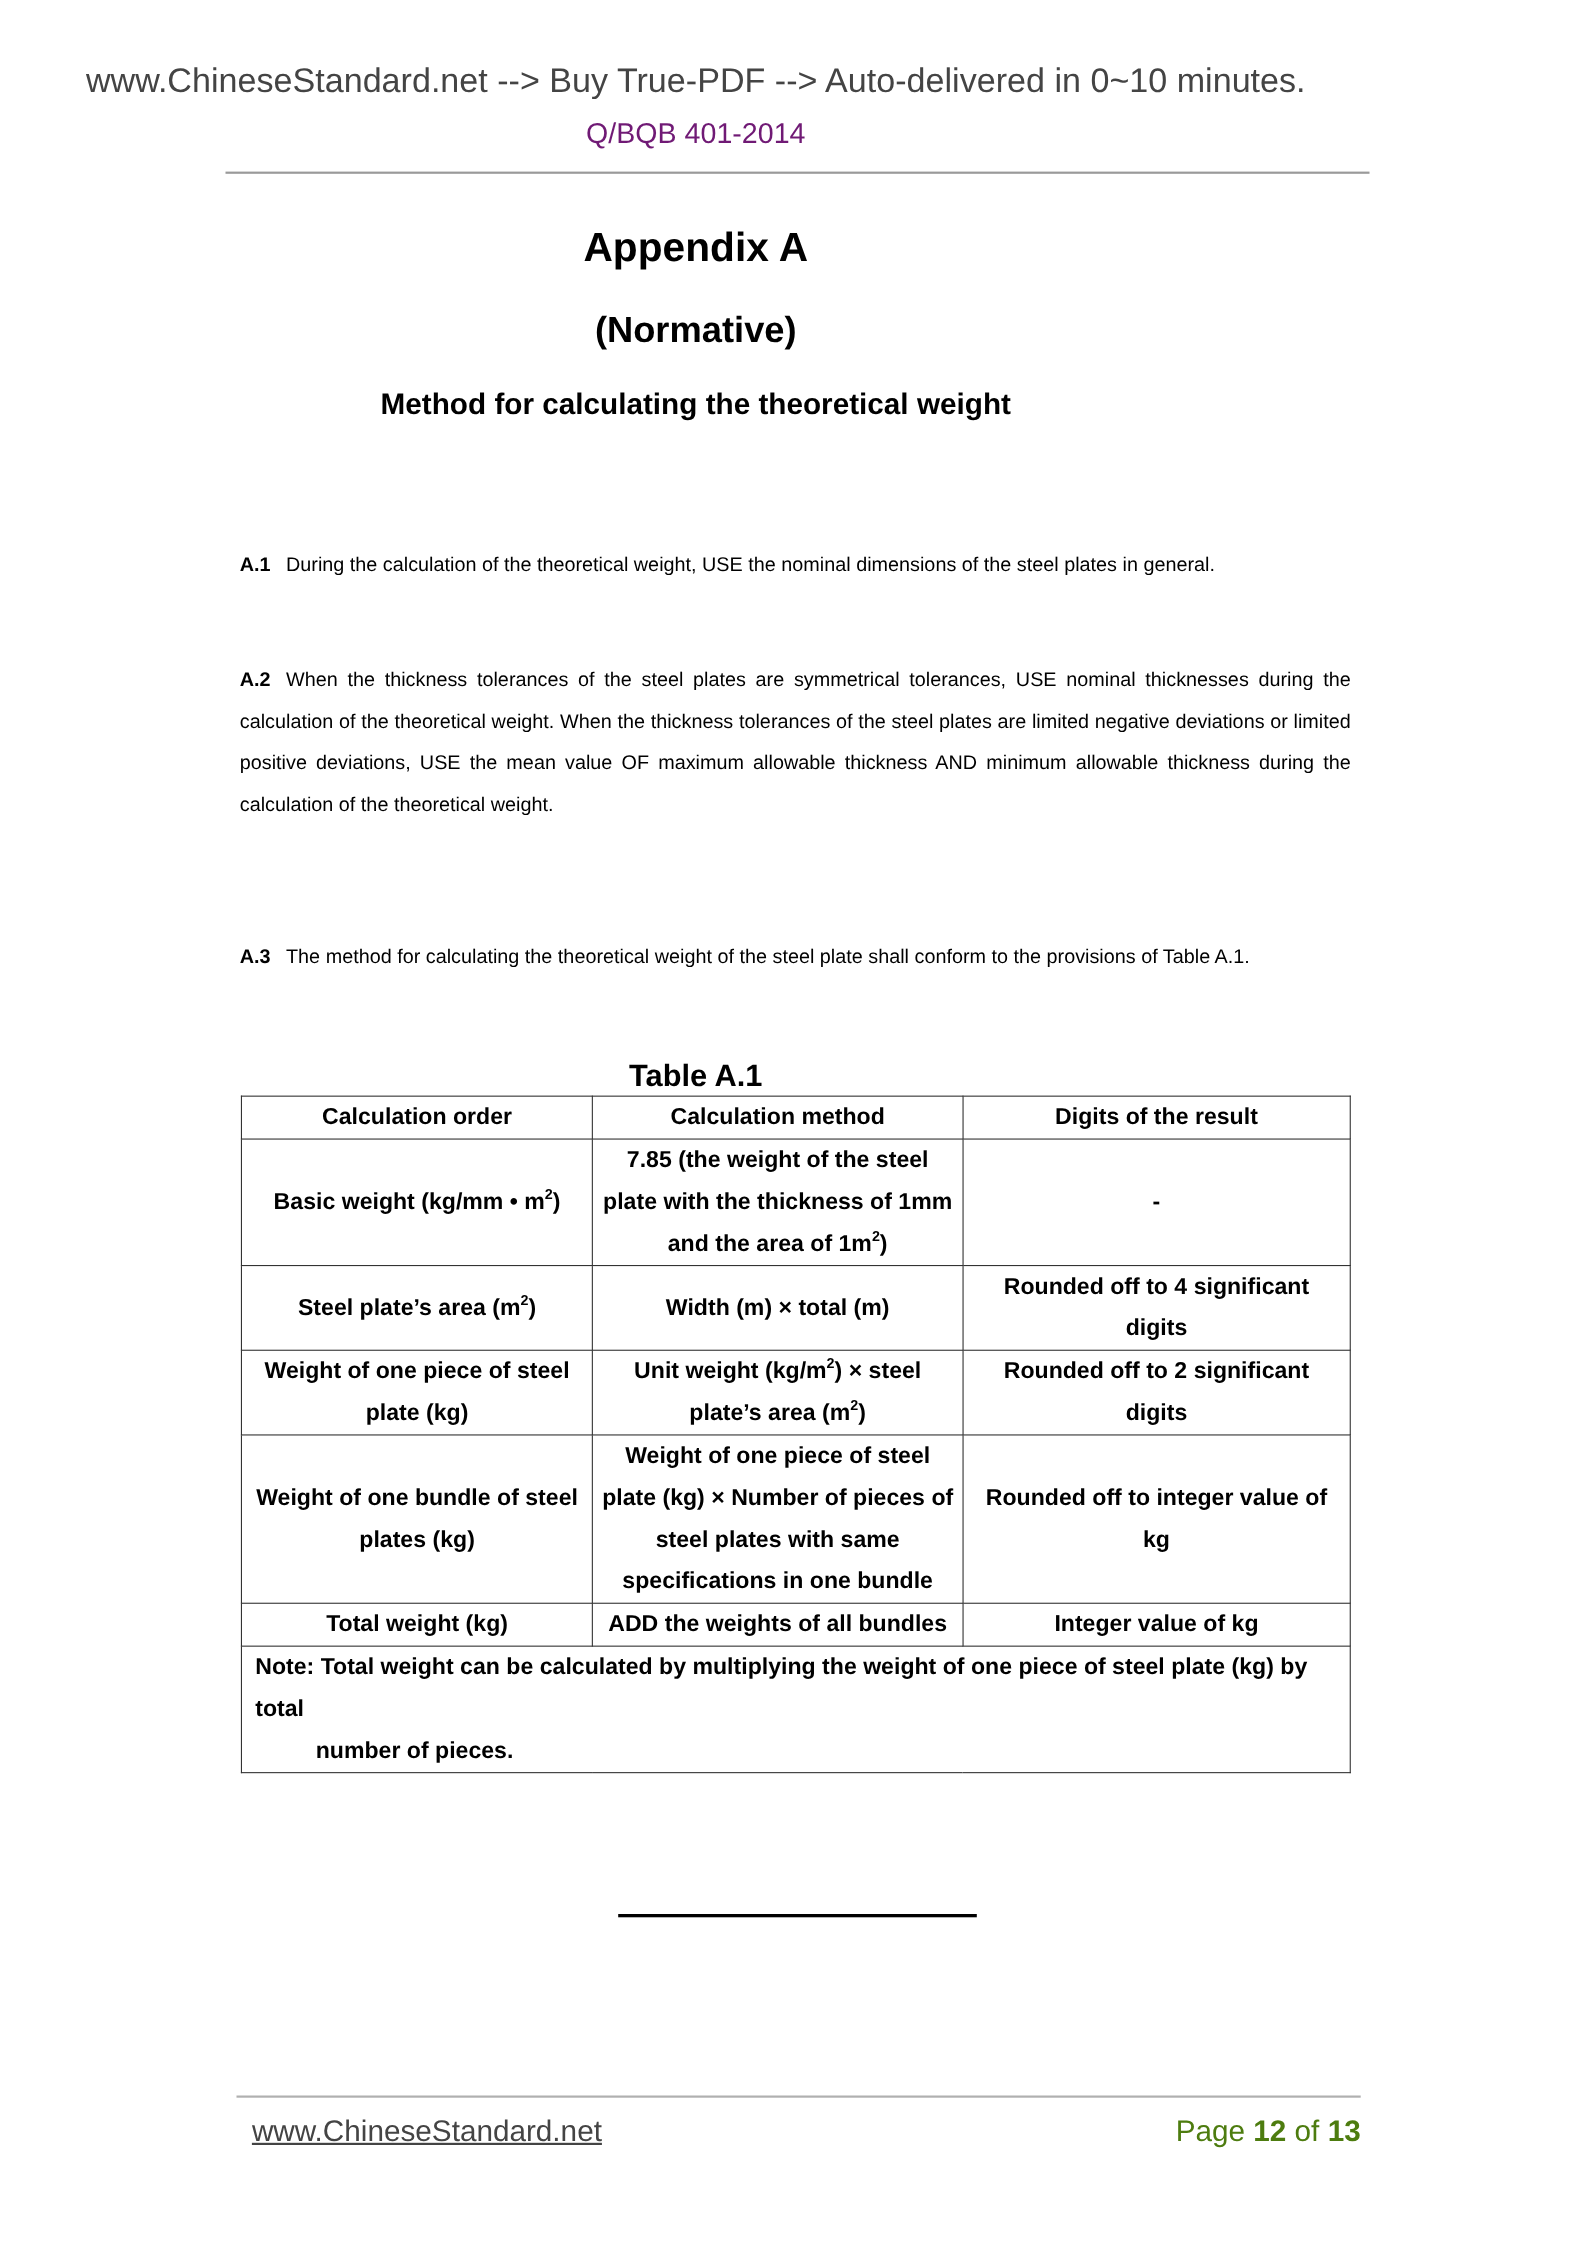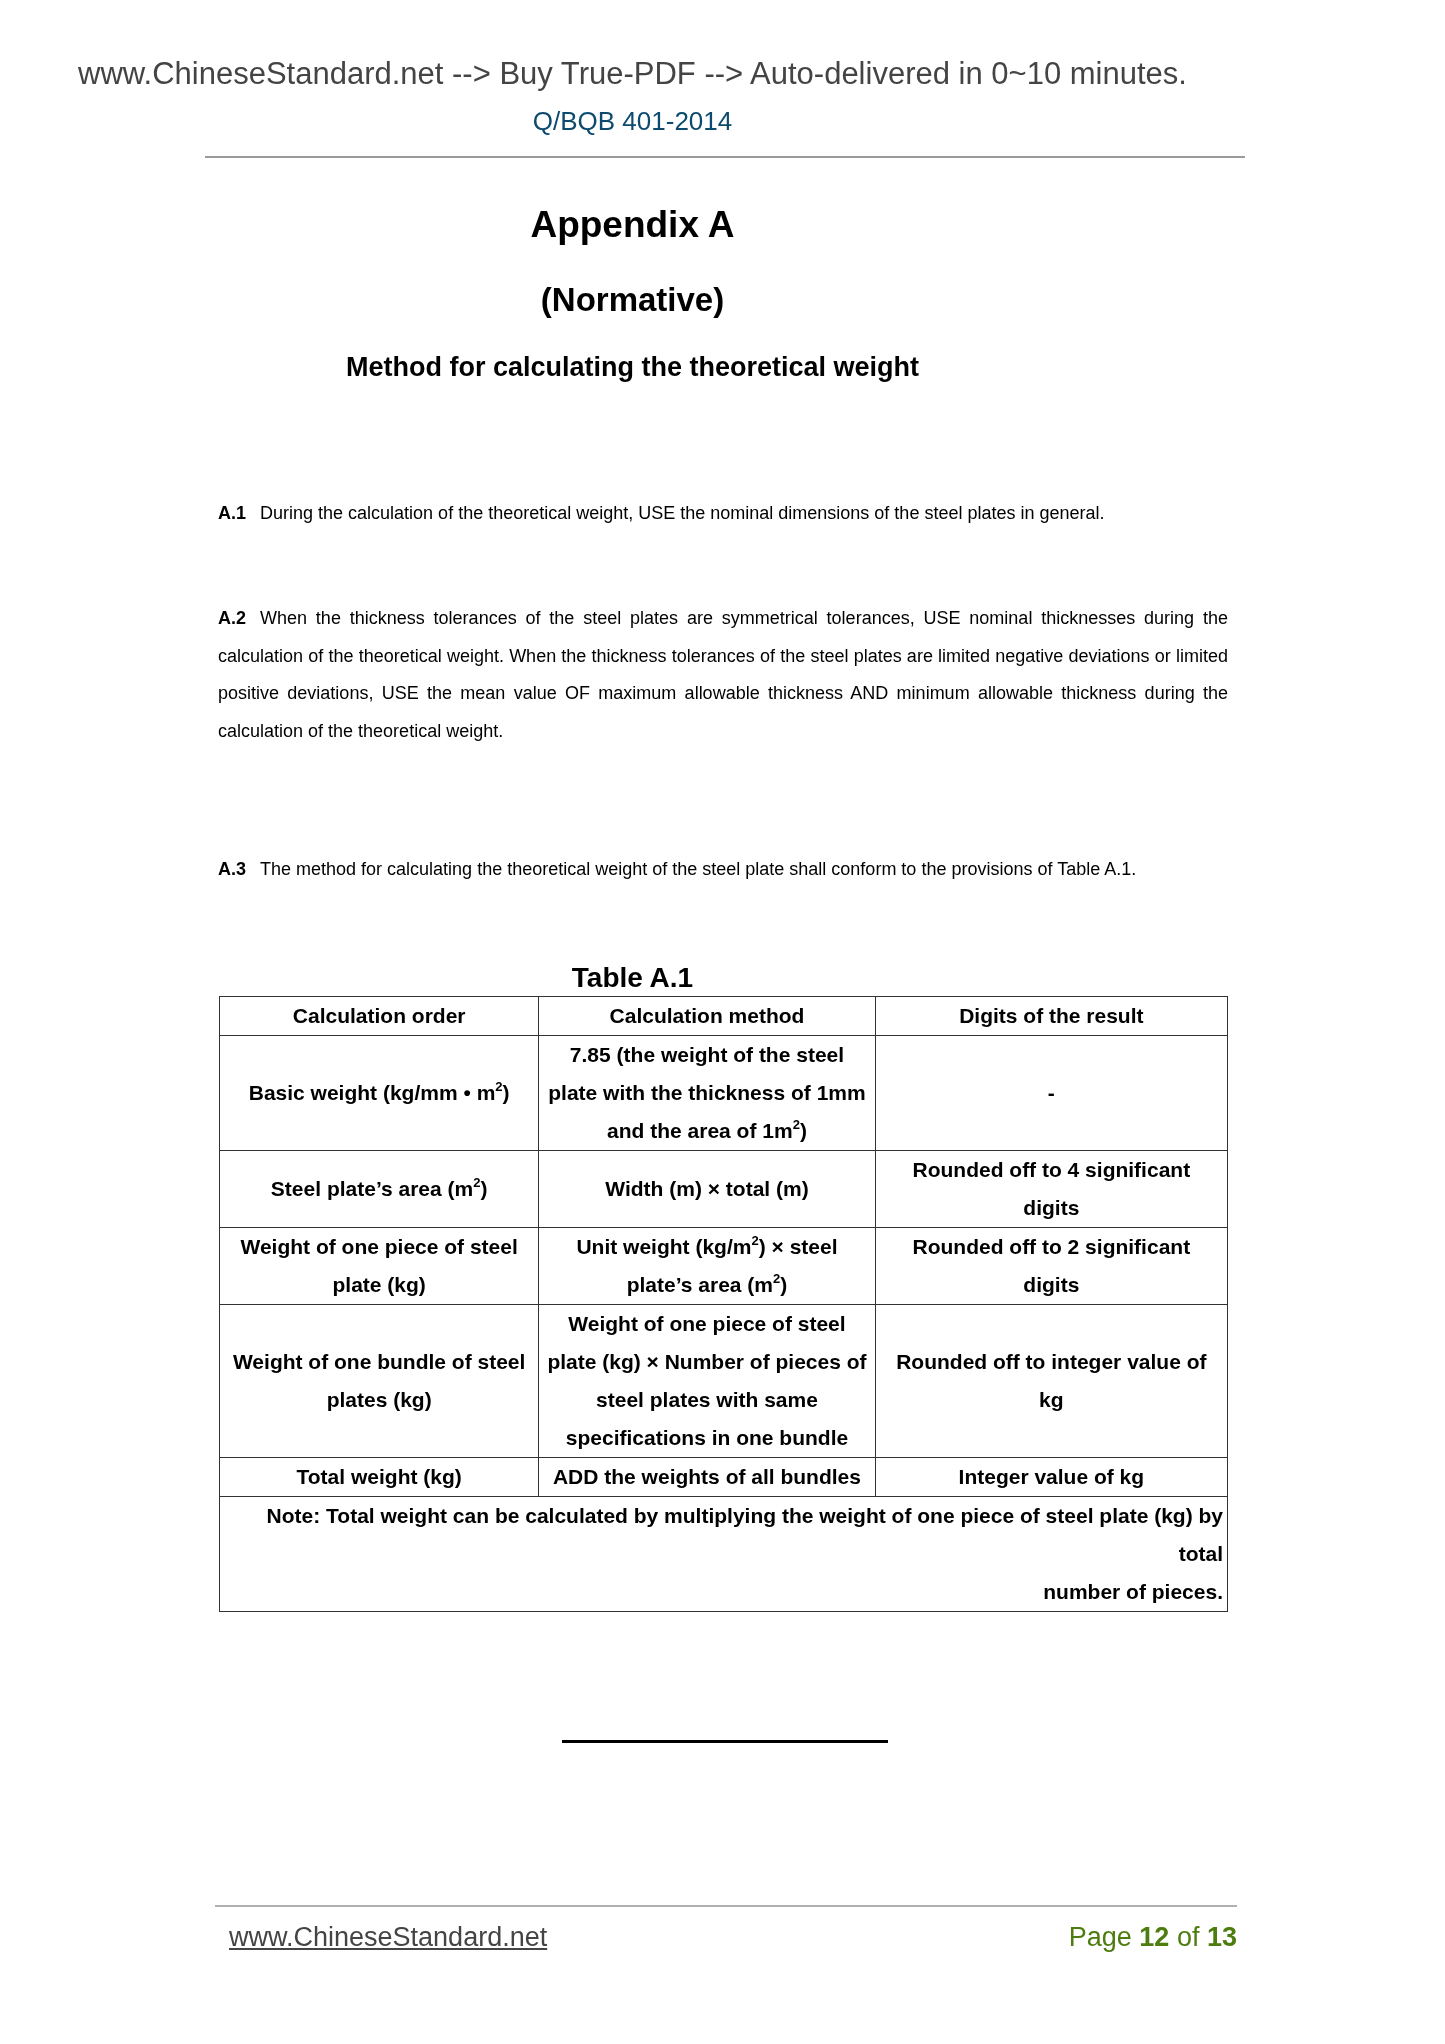--- a/index.html
+++ b/index.html
@@ -2,21 +2,21 @@
 <html><head>
 <meta charset="utf-8">
 <style>
   html, body { margin: 0; padding: 0; background: #ffffff; }
   body { width: 1445px; height: 2044px; position: relative; overflow: hidden;
          font-family: "Liberation Sans", sans-serif; color: #000; }
   .abs { position: absolute; }
   .center { left: 0; width: 1265px; text-align: center; }
 
   .hdr-main { top: 56px; font-size: 31px; color: #444; white-space: nowrap; }
-  .hdr-std  { top: 106px; font-size: 26px; color: #0c4a6e; }
+  .hdr-std  { top: 106px; font-size: 26px; color: #701a75; }
   .hdr-rule { top: 156px; left: 205px; width: 1040px; height: 0; border-top: 2px solid #9a9a9a; }
 
   .title    { top: 204px; font-size: 37px; font-weight: bold; }
   .subtitle { top: 281px; font-size: 33px; font-weight: bold; }
   .heading  { top: 352px; font-size: 27px; font-weight: bold; }
 
   .para { left: 218px; width: 1010px; font-size: 18px; line-height: 37.7px;
           text-align: justify; }
   .para .num { font-weight: bold; margin-right: 14px; }
   #p1 { top: 495px; }
@@ -25,21 +25,21 @@
 
   .tcap { top: 962px; font-size: 28px; font-weight: bold; }
 
   table.std { position: absolute; left: 219px; top: 996px; width: 1009px;
               border-collapse: collapse; font-size: 21px; line-height: 38px; }
   table.std td { border: 1.5px solid #333; text-align: center; vertical-align: middle;
                  padding: 0 6px; font-weight: bold; }
   table.std td.c1 { width: 306px; }
   table.std td.c2 { width: 323px; }
   table.std td.c3 { width: 339px; }
-  table.std td.note { text-align: right; padding: 0 4px 0 12px; }
+  table.std td.note { text-align: left; padding: 0 4px 0 12px; }
   .note-indent { display: inline-block; padding-left: 55px; }
   sup { font-size: 0.62em; line-height: 0; position: relative; top: -0.05em; }
 
   .end-rule { top: 1740px; left: 562px; width: 326px; height: 0; border-top: 3px solid #000; }
   .ftr-rule { top: 1905px; left: 215px; width: 1022px; height: 0; border-top: 2px solid #b0b0b0; }
   .ftr-link { top: 1922px; left: 229px; font-size: 27px; color: #444; text-decoration: underline; }
   .ftr-page { top: 1922px; right: 208px; font-size: 27px; color: #4d7c0f; }
   .ftr-page b { font-weight: bold; }
 </style>
 </head>

